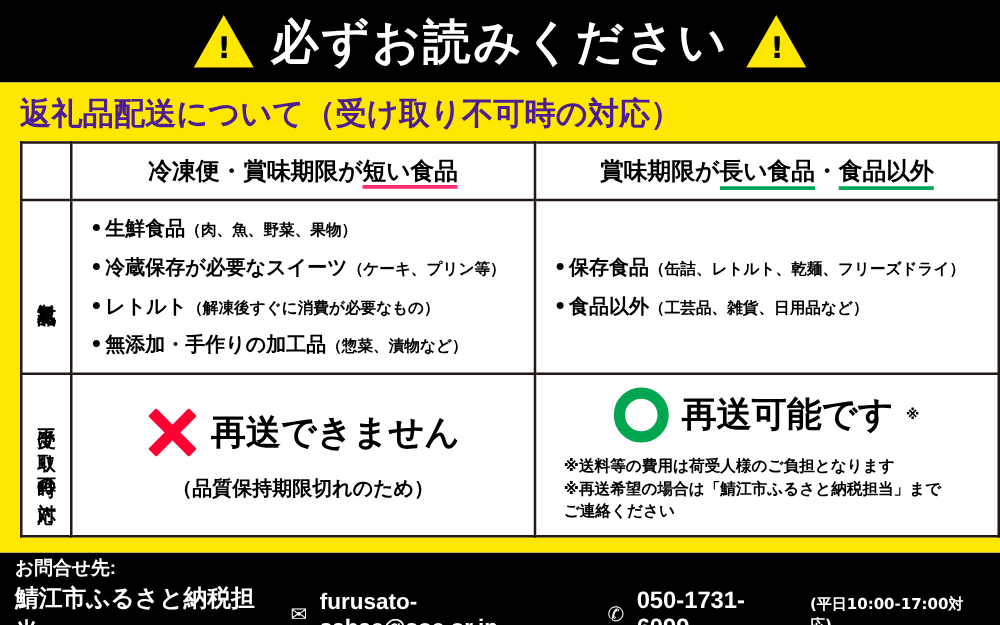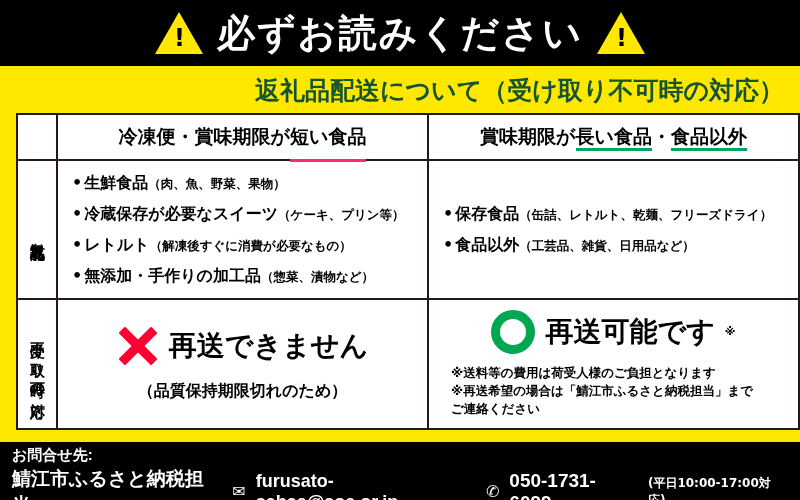--- a/index.html
+++ b/index.html
@@ -31,21 +31,21 @@
 
   
   .body-yellow{
     background:#ffe800;
     height:calc(500px - 66px - 58px);
     box-sizing:border-box;
     padding:8px 16px 6px 16px;
     position:relative;
   }
   .subtitle{
-    text-align:right;font-size:25px;font-weight:bold;color:#14532d;
+    text-align:left;font-size:25px;font-weight:bold;color:#4c1d95;
     letter-spacing:0px;margin:3px 0 8px 0;line-height:1.1;
     font-family:"DejaVu Sans","Liberation Sans",sans-serif;
   }
 
   
   table.main{
     width:768px;border-collapse:collapse;background:#ffffff;
     table-layout:fixed;
   }
   table.main td{
@@ -58,21 +58,21 @@
   .vert{
     writing-mode:vertical-rl;
     font-size:15px;font-weight:bold;line-height:1.25;letter-spacing:1px;
     display:inline-block;color:#000;
   }
 
   .hdr{
     text-align:center;font-size:19px;font-weight:bold;padding:7px 2px;color:#000;
     height:30px;
   }
-  .mark-pink{ border-bottom:3px solid #ff2d6e; padding-bottom:12px;}
+  .mark-pink{ border-bottom:3px solid #ff2d6e; padding-bottom:0;}
   .mark-green{ border-bottom:3px solid #00a65a; padding-bottom:1px;}
 
   .cell-list{padding:12px 10px 12px 14px;}
   .li{
     font-size:16px;font-weight:bold;color:#000;line-height:1.25;margin:0 0 11px 0;
     display:flex;align-items:baseline;
   }
   .li:last-child{margin-bottom:0;}
   .li .dot{margin-right:2px;}
   .li .small{font-size:12.5px;font-weight:bold;text-align:right;}

